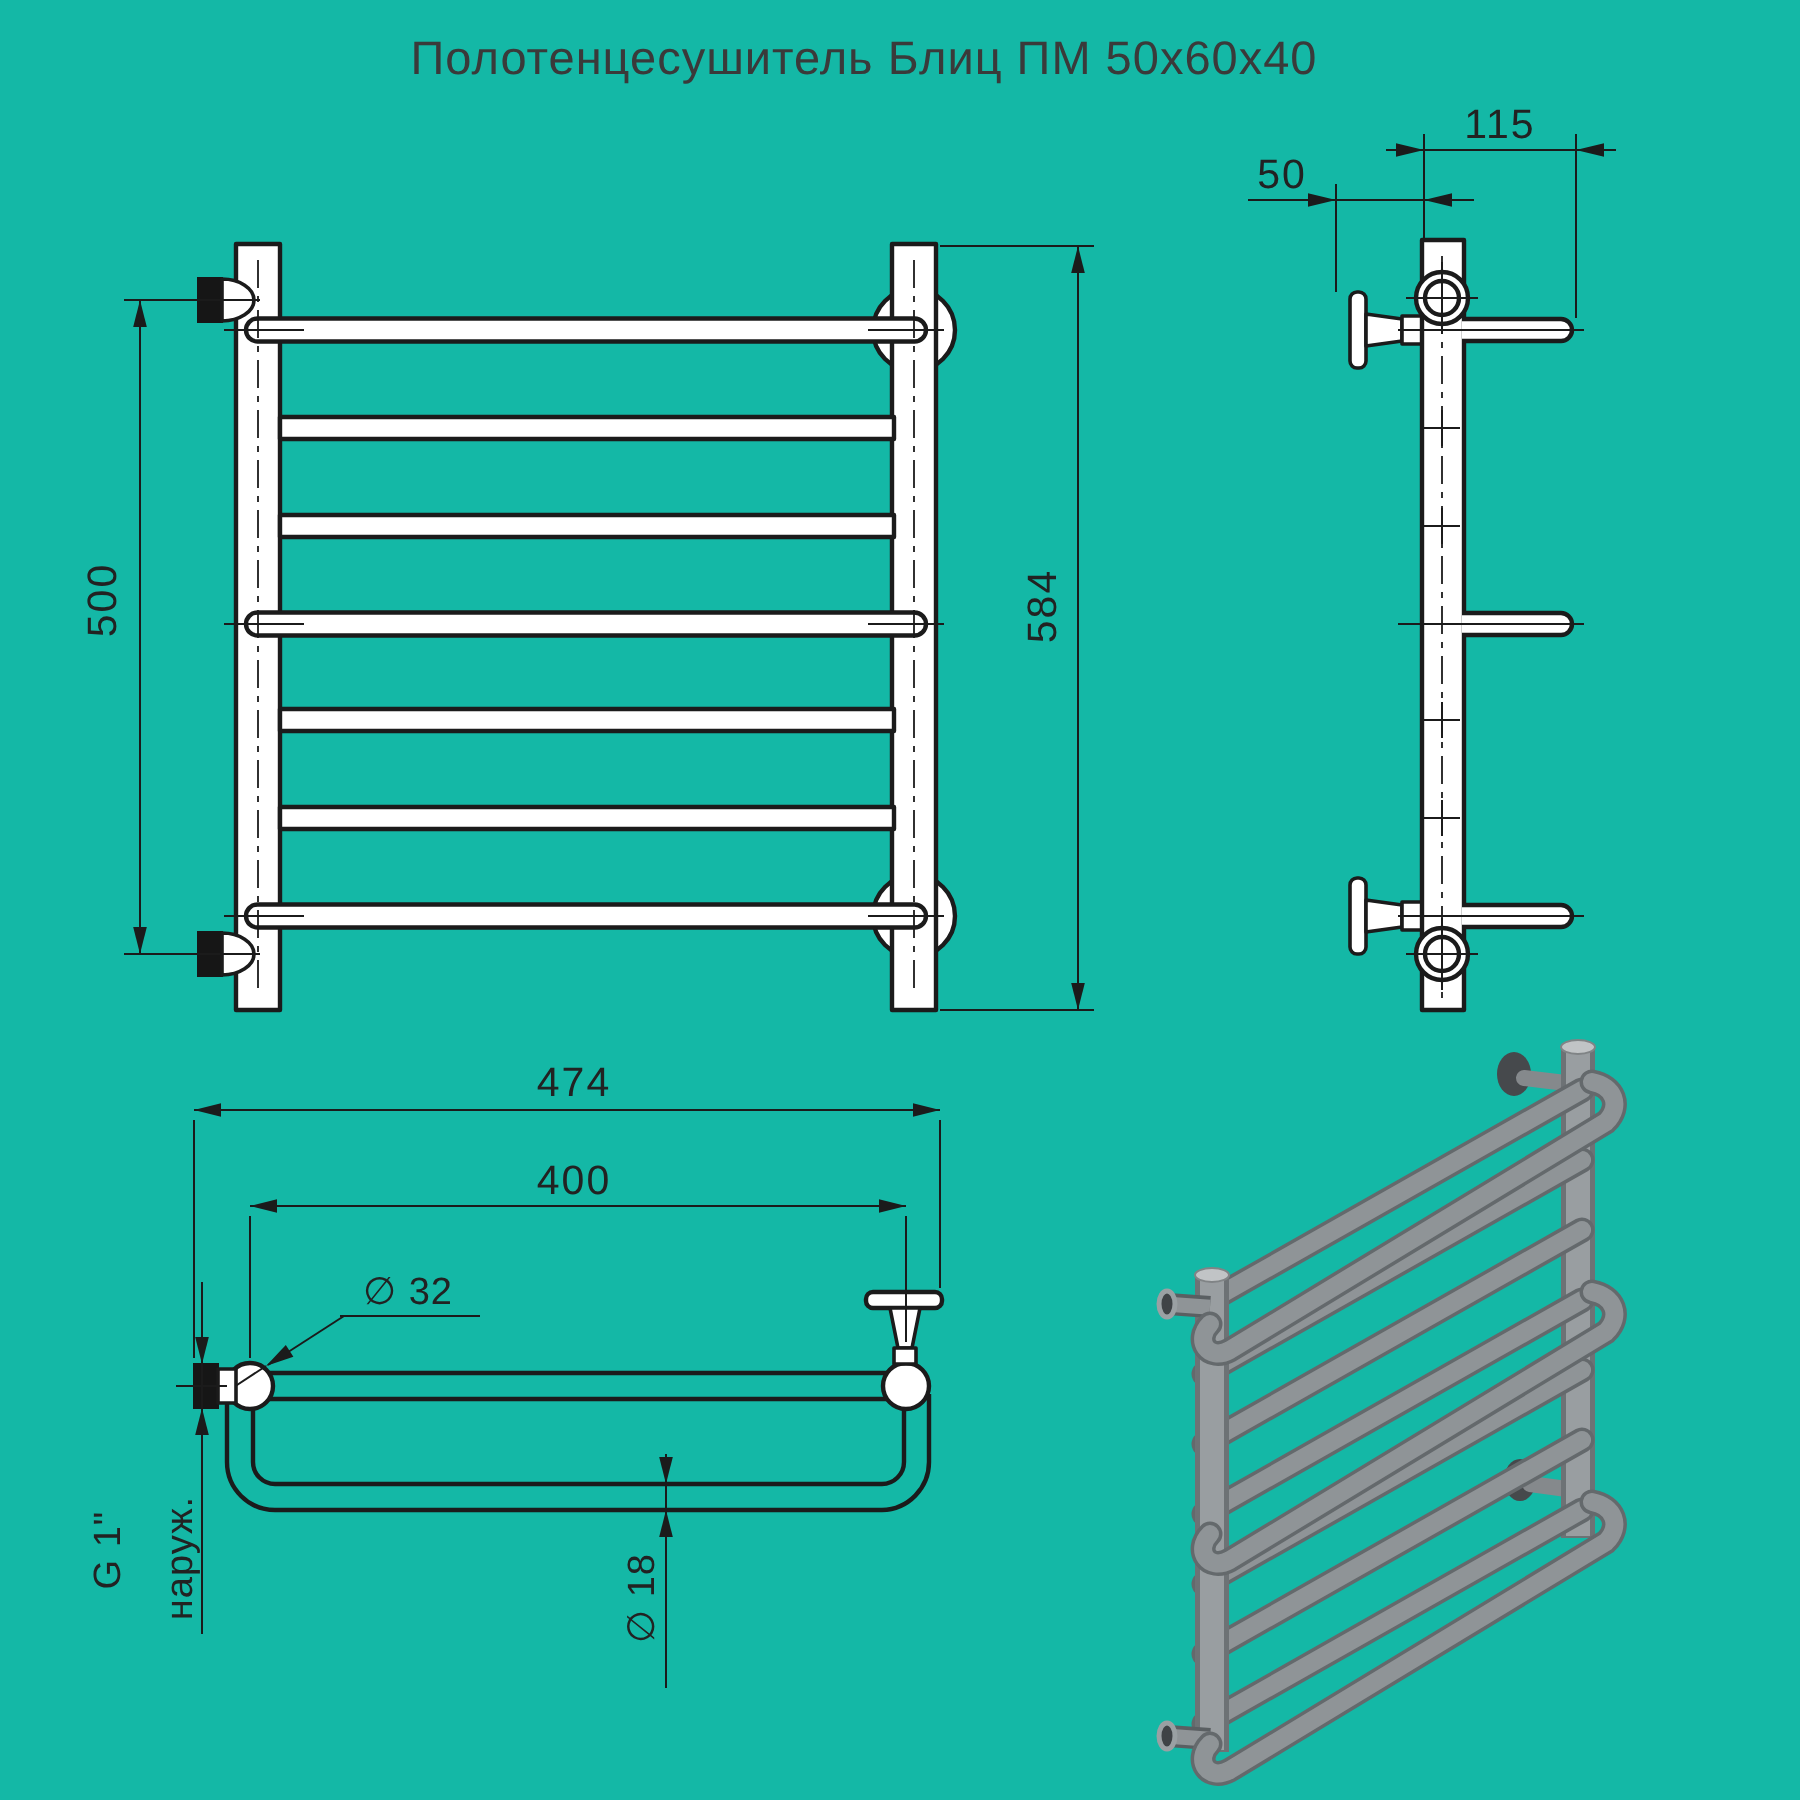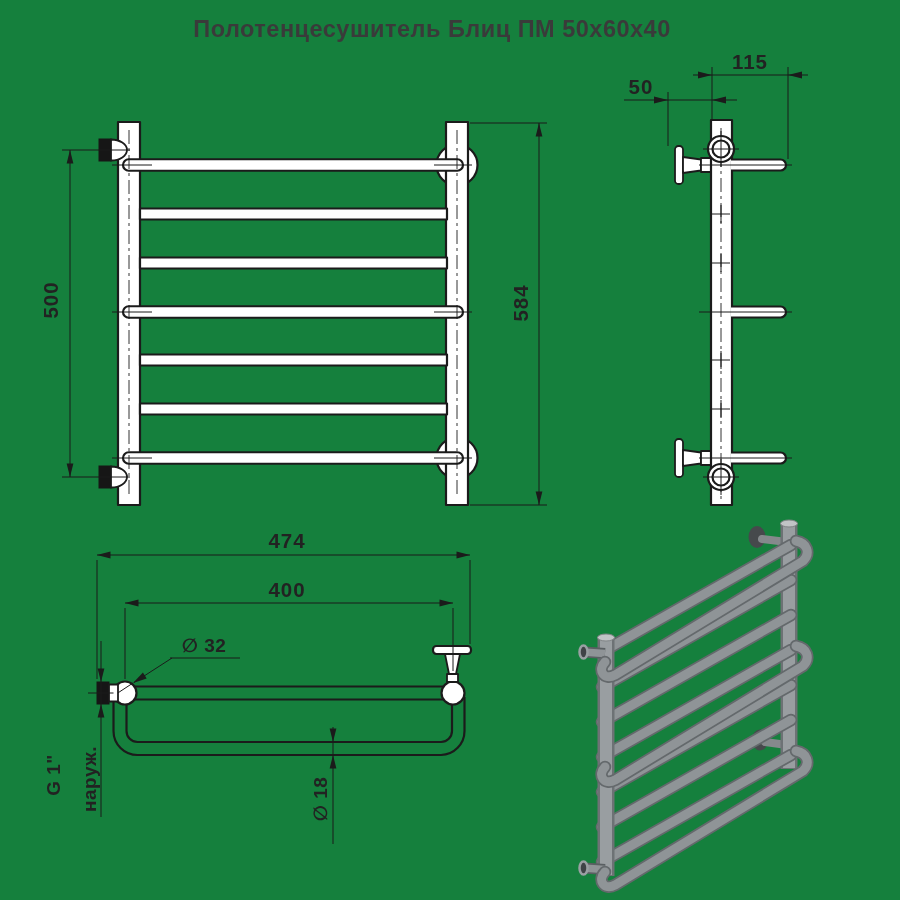--- a/index.html
+++ b/index.html
@@ -1,17 +1,17 @@
 <!DOCTYPE html>
 <html><head>
 <meta charset="utf-8">
 <style>
   html,body{margin:0;padding:0;background:#ffffff;}
-  .page{position:relative;width:900px;height:900px;background:#15803d;overflow:hidden;
-        font-family:"Liberation Sans",sans-serif;font-weight:bold;}
+  .page{position:relative;width:900px;height:900px;background:#14b8a6;overflow:hidden;
+        font-family:"Liberation Sans",sans-serif;}
   svg{display:block;}
   
   .ln  {stroke:#1b1b1b;stroke-width:2.2;fill:none;stroke-linejoin:round;}
   .lnf {stroke:#1b1b1b;stroke-width:2.2;fill:#ffffff;stroke-linejoin:round;}
   .lnf18{stroke:#1b1b1b;stroke-width:1.8;fill:#ffffff;stroke-linejoin:round;}
   .thin{stroke:#1b1b1b;stroke-width:1;fill:none;}
   .cl  {stroke:#1b1b1b;stroke-width:0.9;fill:none;stroke-dasharray:14 4 3 4;}
   .ar  {fill:#1b1b1b;stroke:none;}
   .blk {fill:#161616;stroke:#161616;}
   

